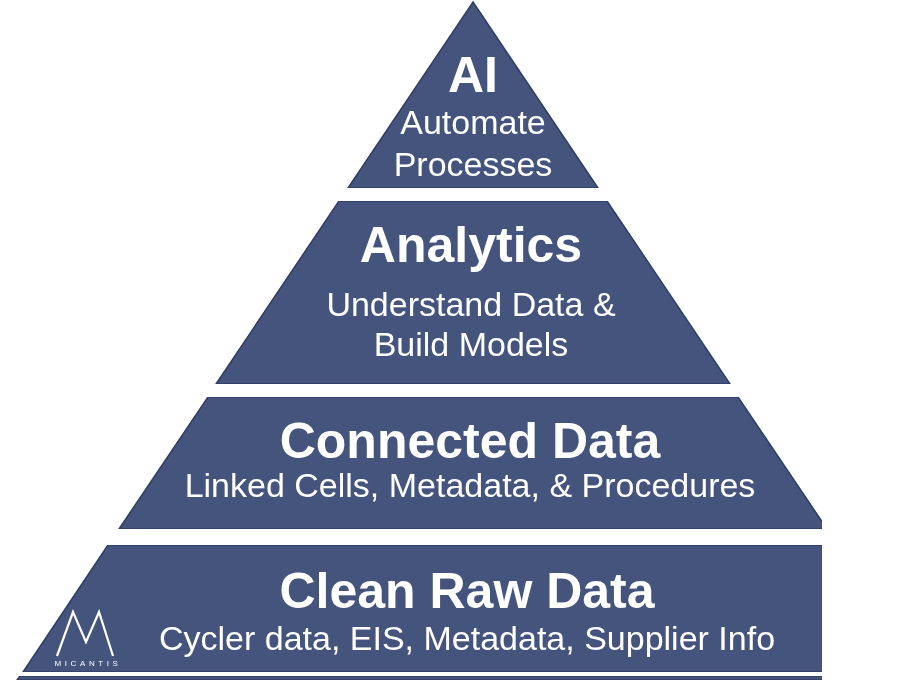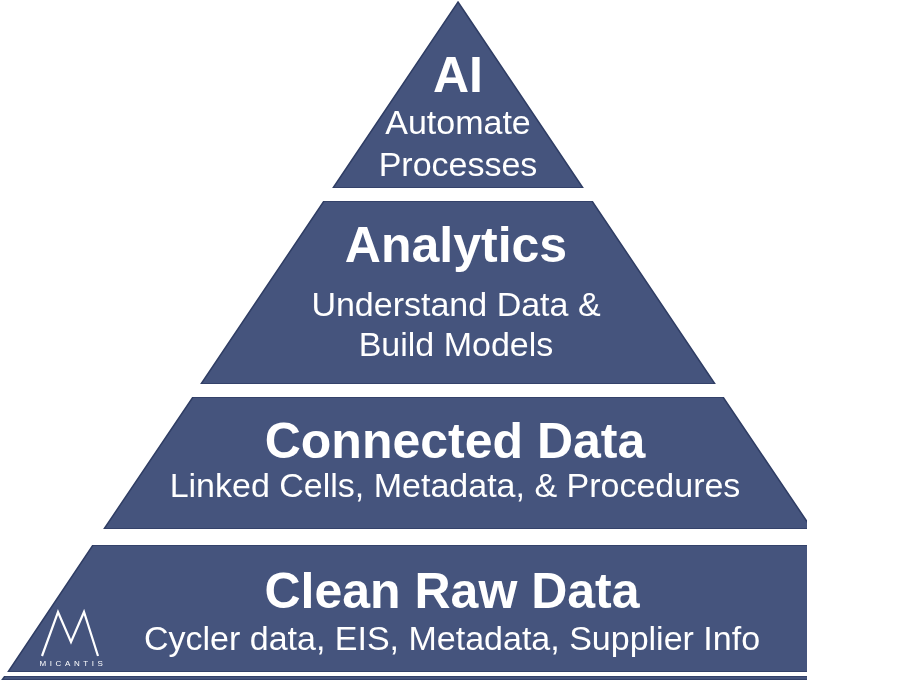--- a/index.html
+++ b/index.html
@@ -8,20 +8,21 @@
     --text:#FFFFFF;
     --bg:#FFFFFF;
   }
   html,body{margin:0;padding:0;background:var(--bg);}
   .stage{
     position:relative;
     width:807px;height:680px;
     overflow:hidden;
     background:var(--bg);
     font-family:"Liberation Sans","DejaVu Sans",sans-serif;
+    padding-left:15px;
   }
   svg{display:block;}
   .band{
     fill:var(--pyramid-fill);
     stroke:var(--pyramid-edge);
     stroke-width:1.5;
     stroke-linejoin:miter;
   }
   .separator{fill:var(--bg);stroke:none;}
   .lvl-title{

